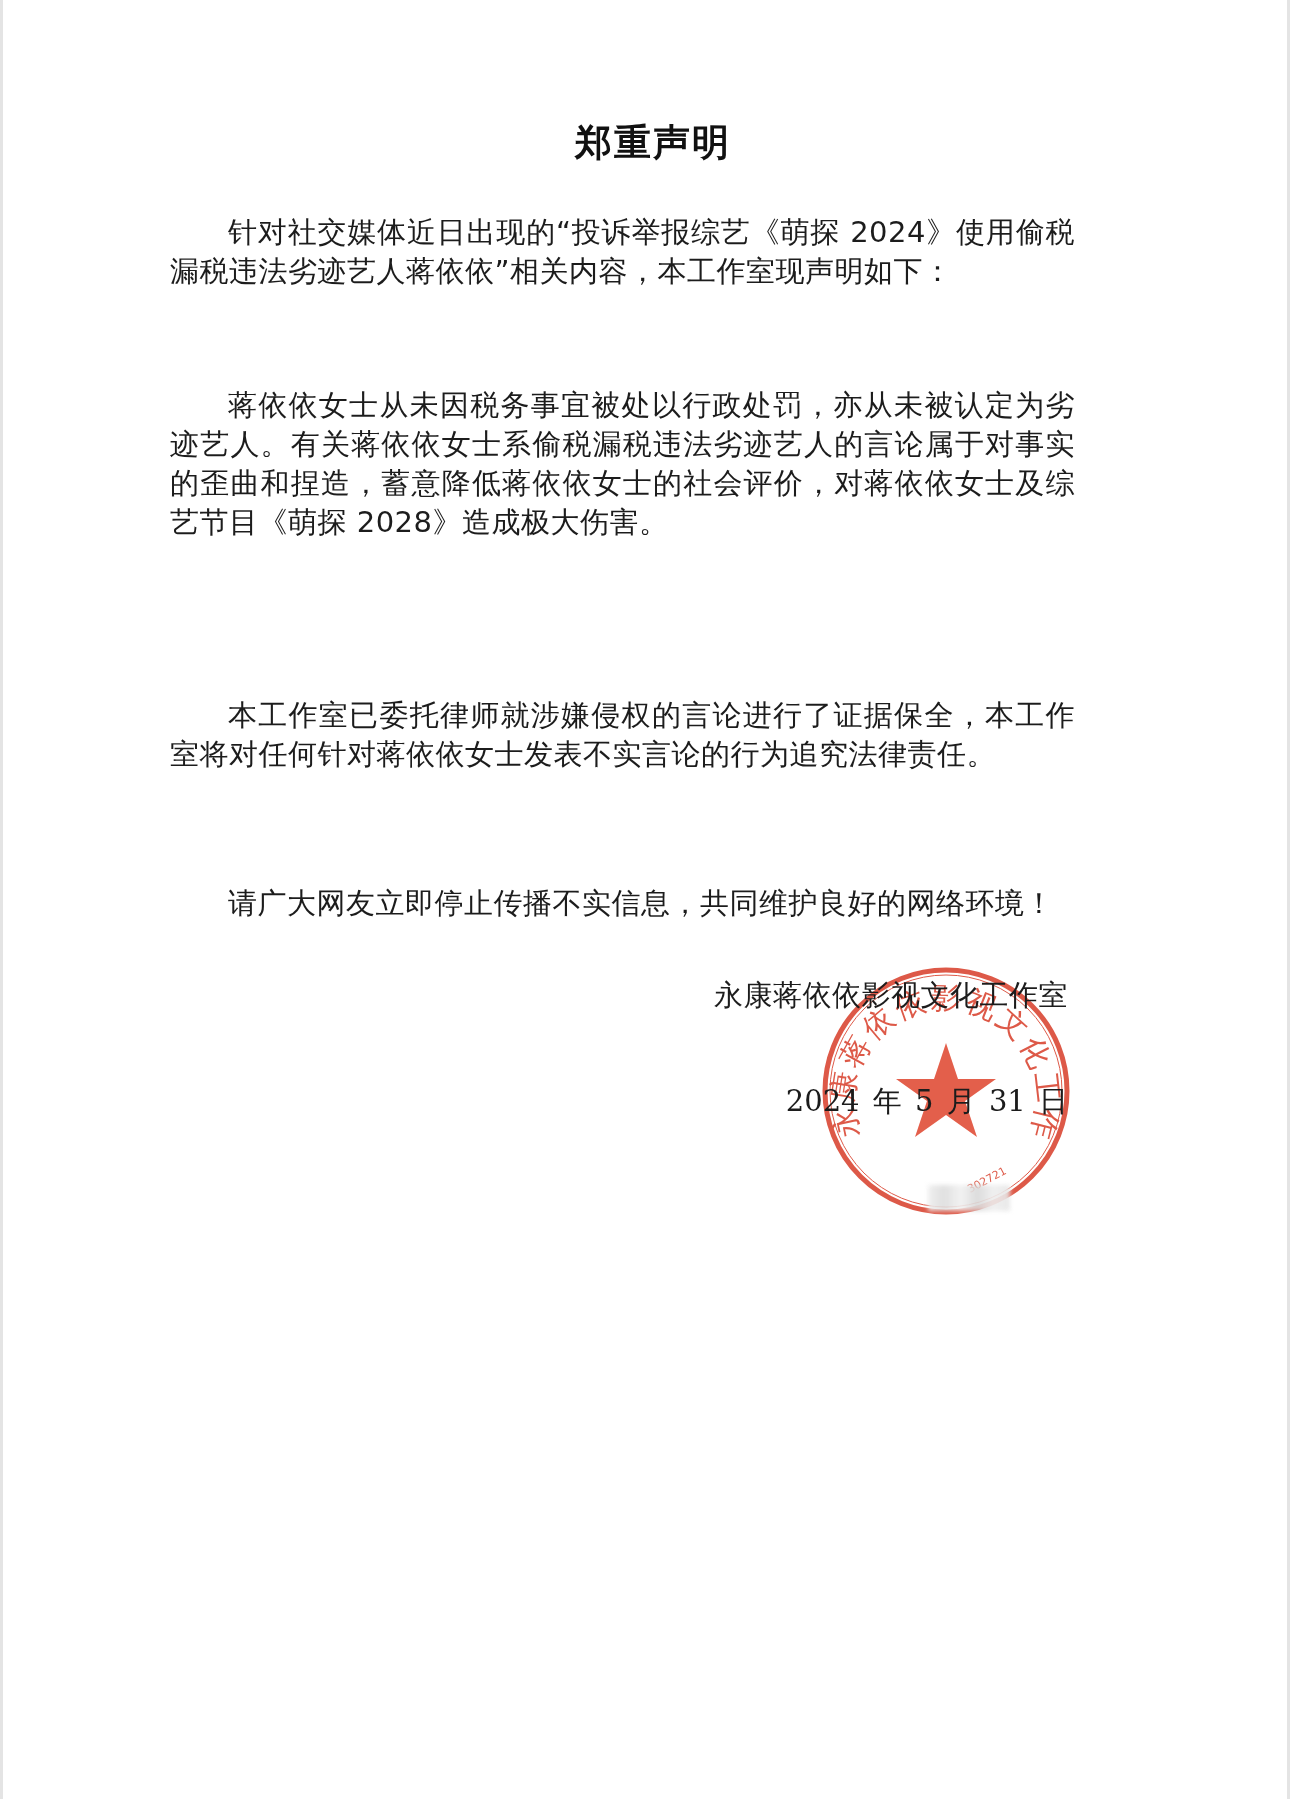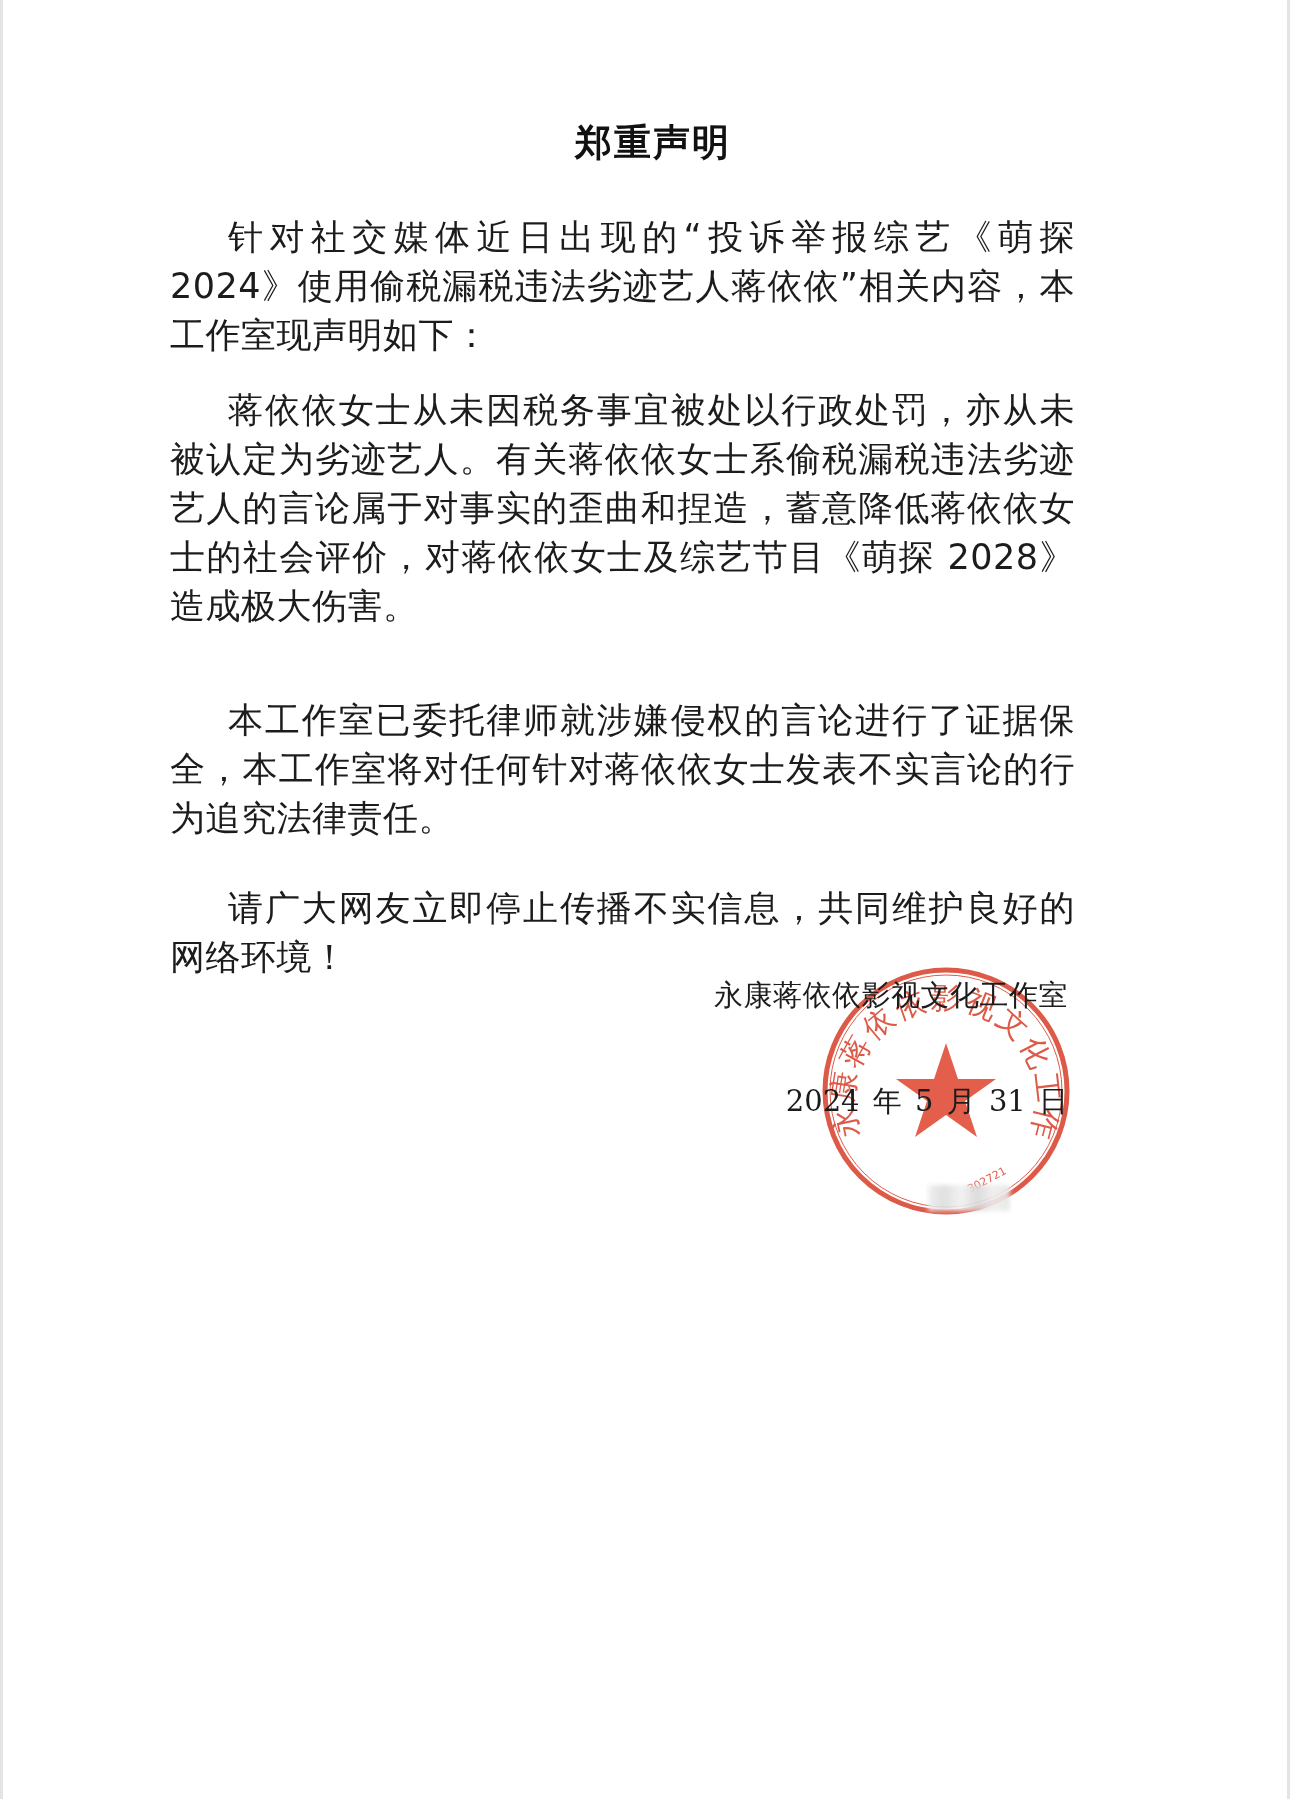--- a/index.html
+++ b/index.html
@@ -29,22 +29,22 @@
     font-weight: bold;
     letter-spacing: 2px;
     font-family: "DejaVu Sans", "Liberation Sans", sans-serif;
     color: #111;
     padding-left: 8px;
   }
   .para {
     position: absolute;
     left: 170px;
     width: 905px;
-    font-size: 35px;
-    line-height: 49px;
+    font-size: 29px;
+    line-height: 39px;
     font-family: "DejaVu Sans", "Liberation Sans", sans-serif;
     color: #1c1c1c;
     text-align: justify;
     text-indent: 58px;
     letter-spacing: 0.5px;
   }
   .p1 { top: 213px; }
   .p2 { top: 386px; }
   .p3 { top: 696px; }
   .p4 { top: 884px; }

